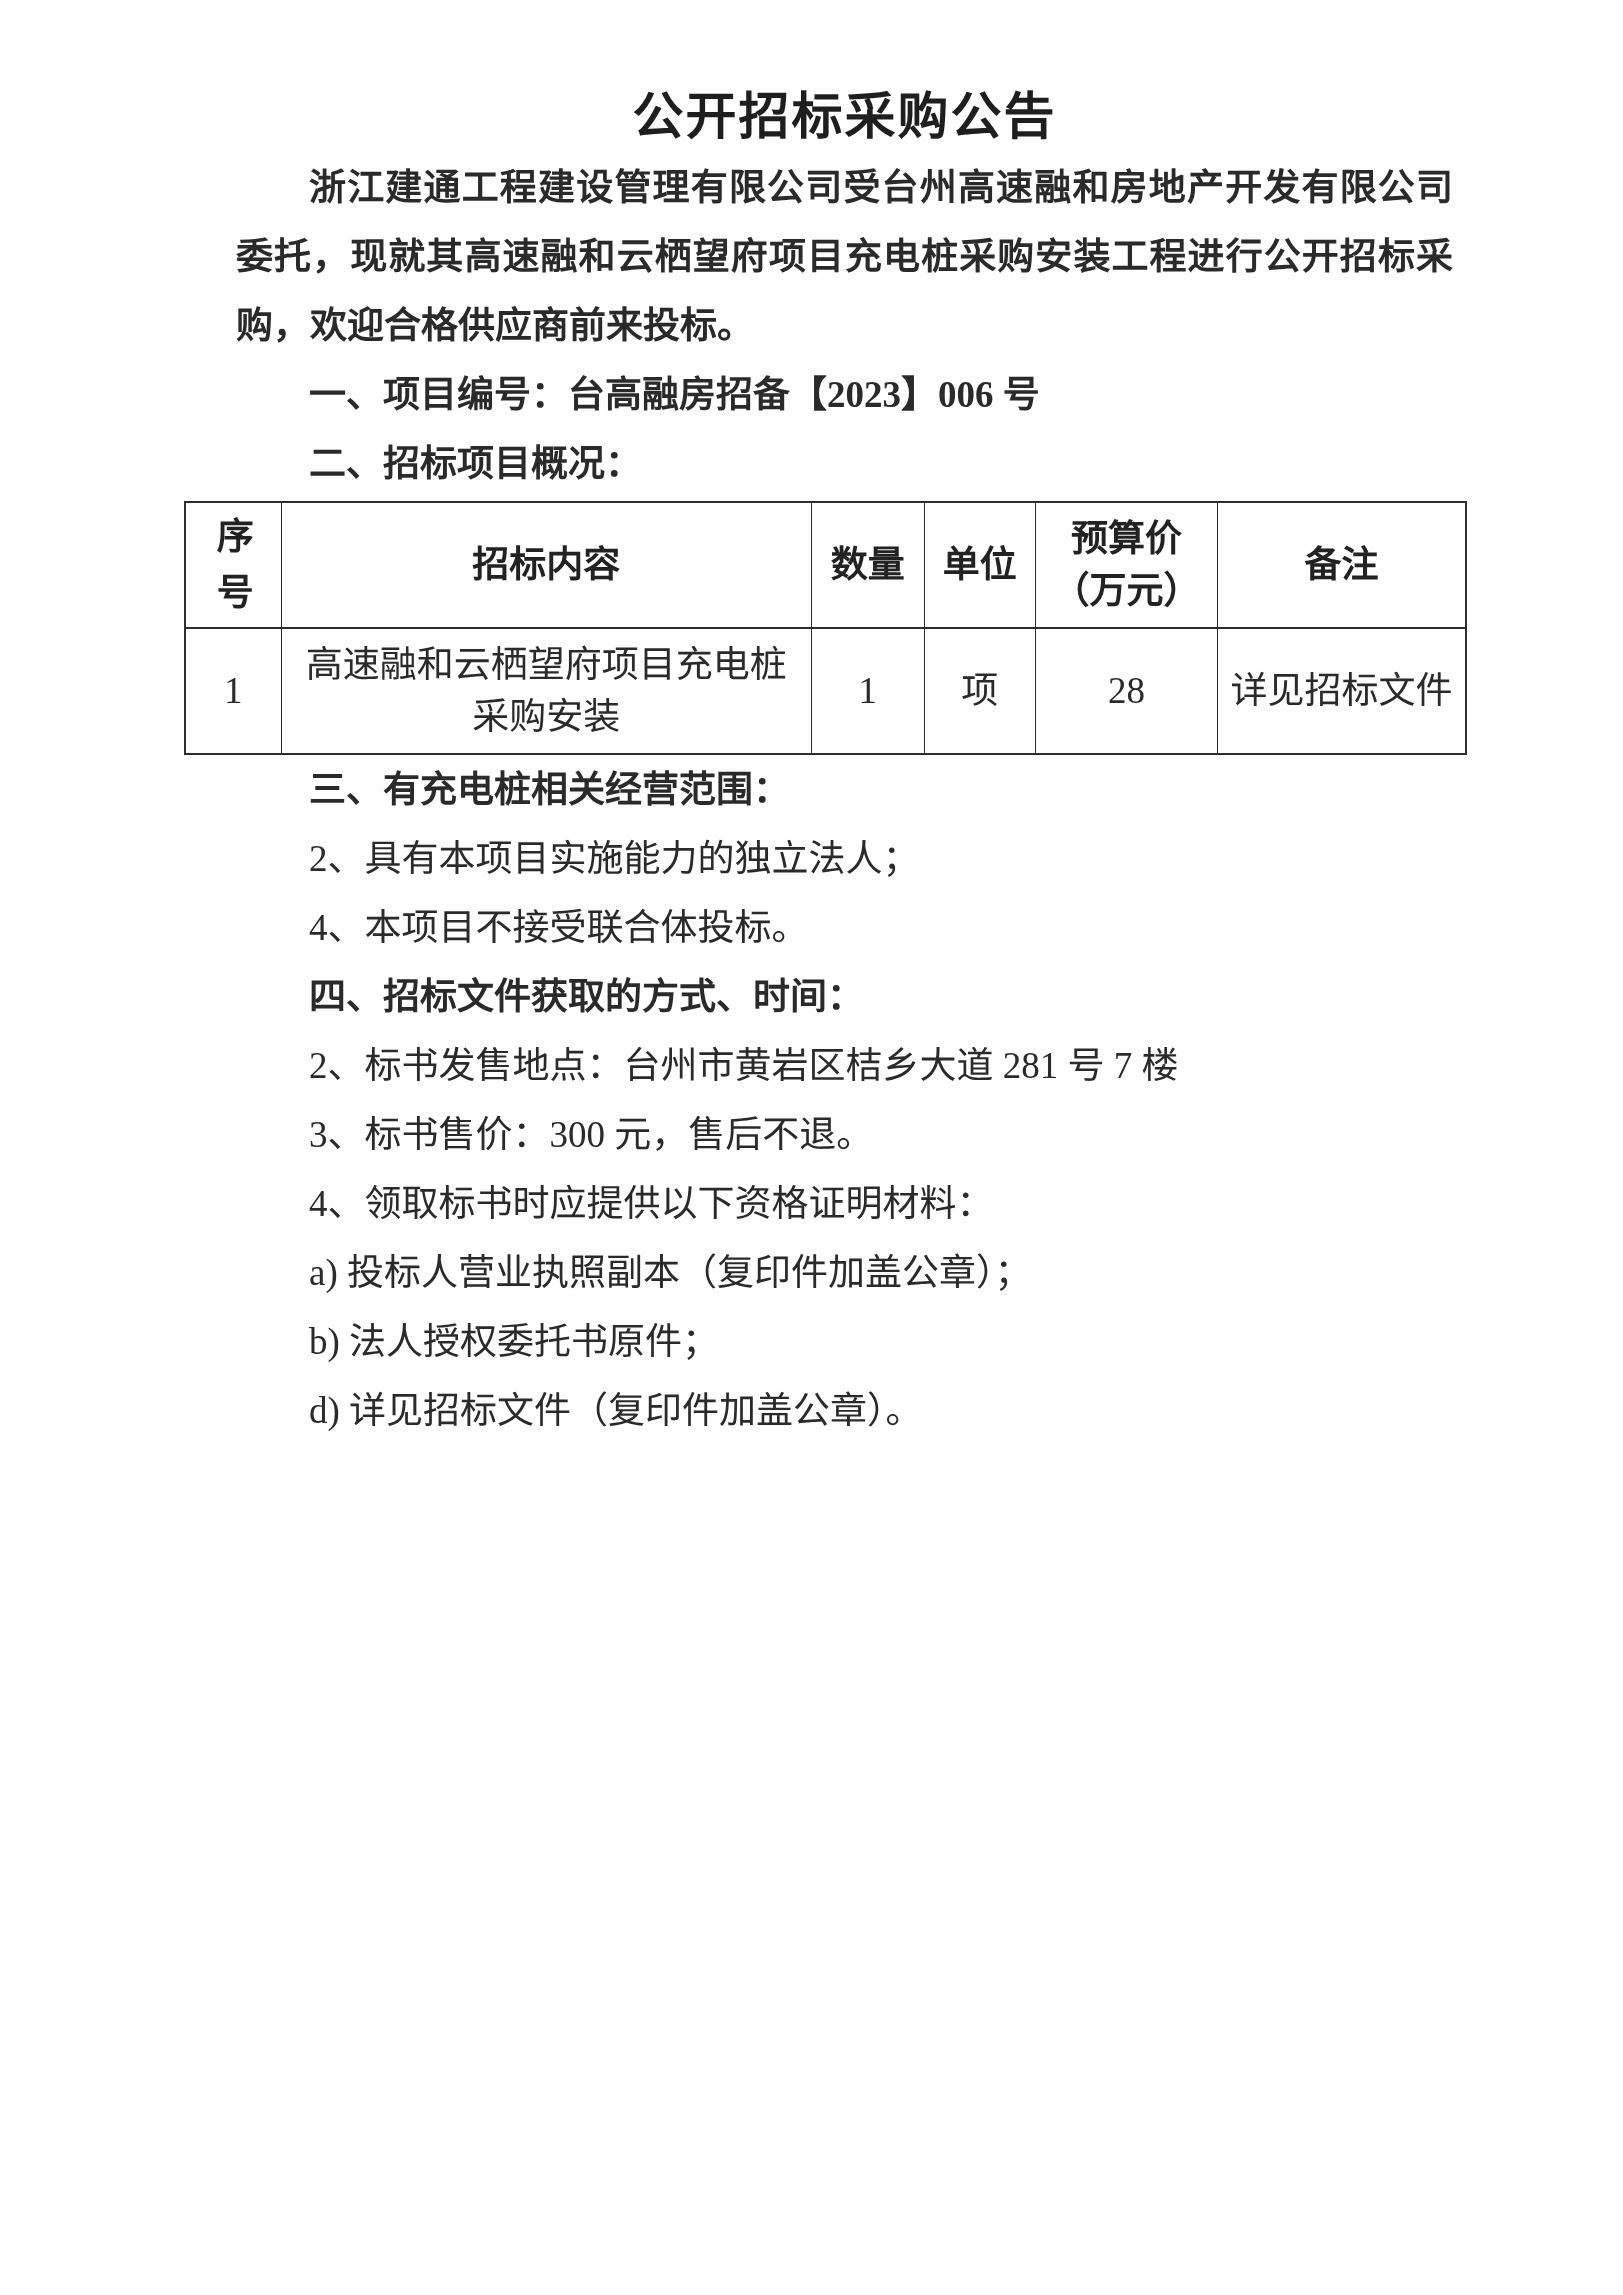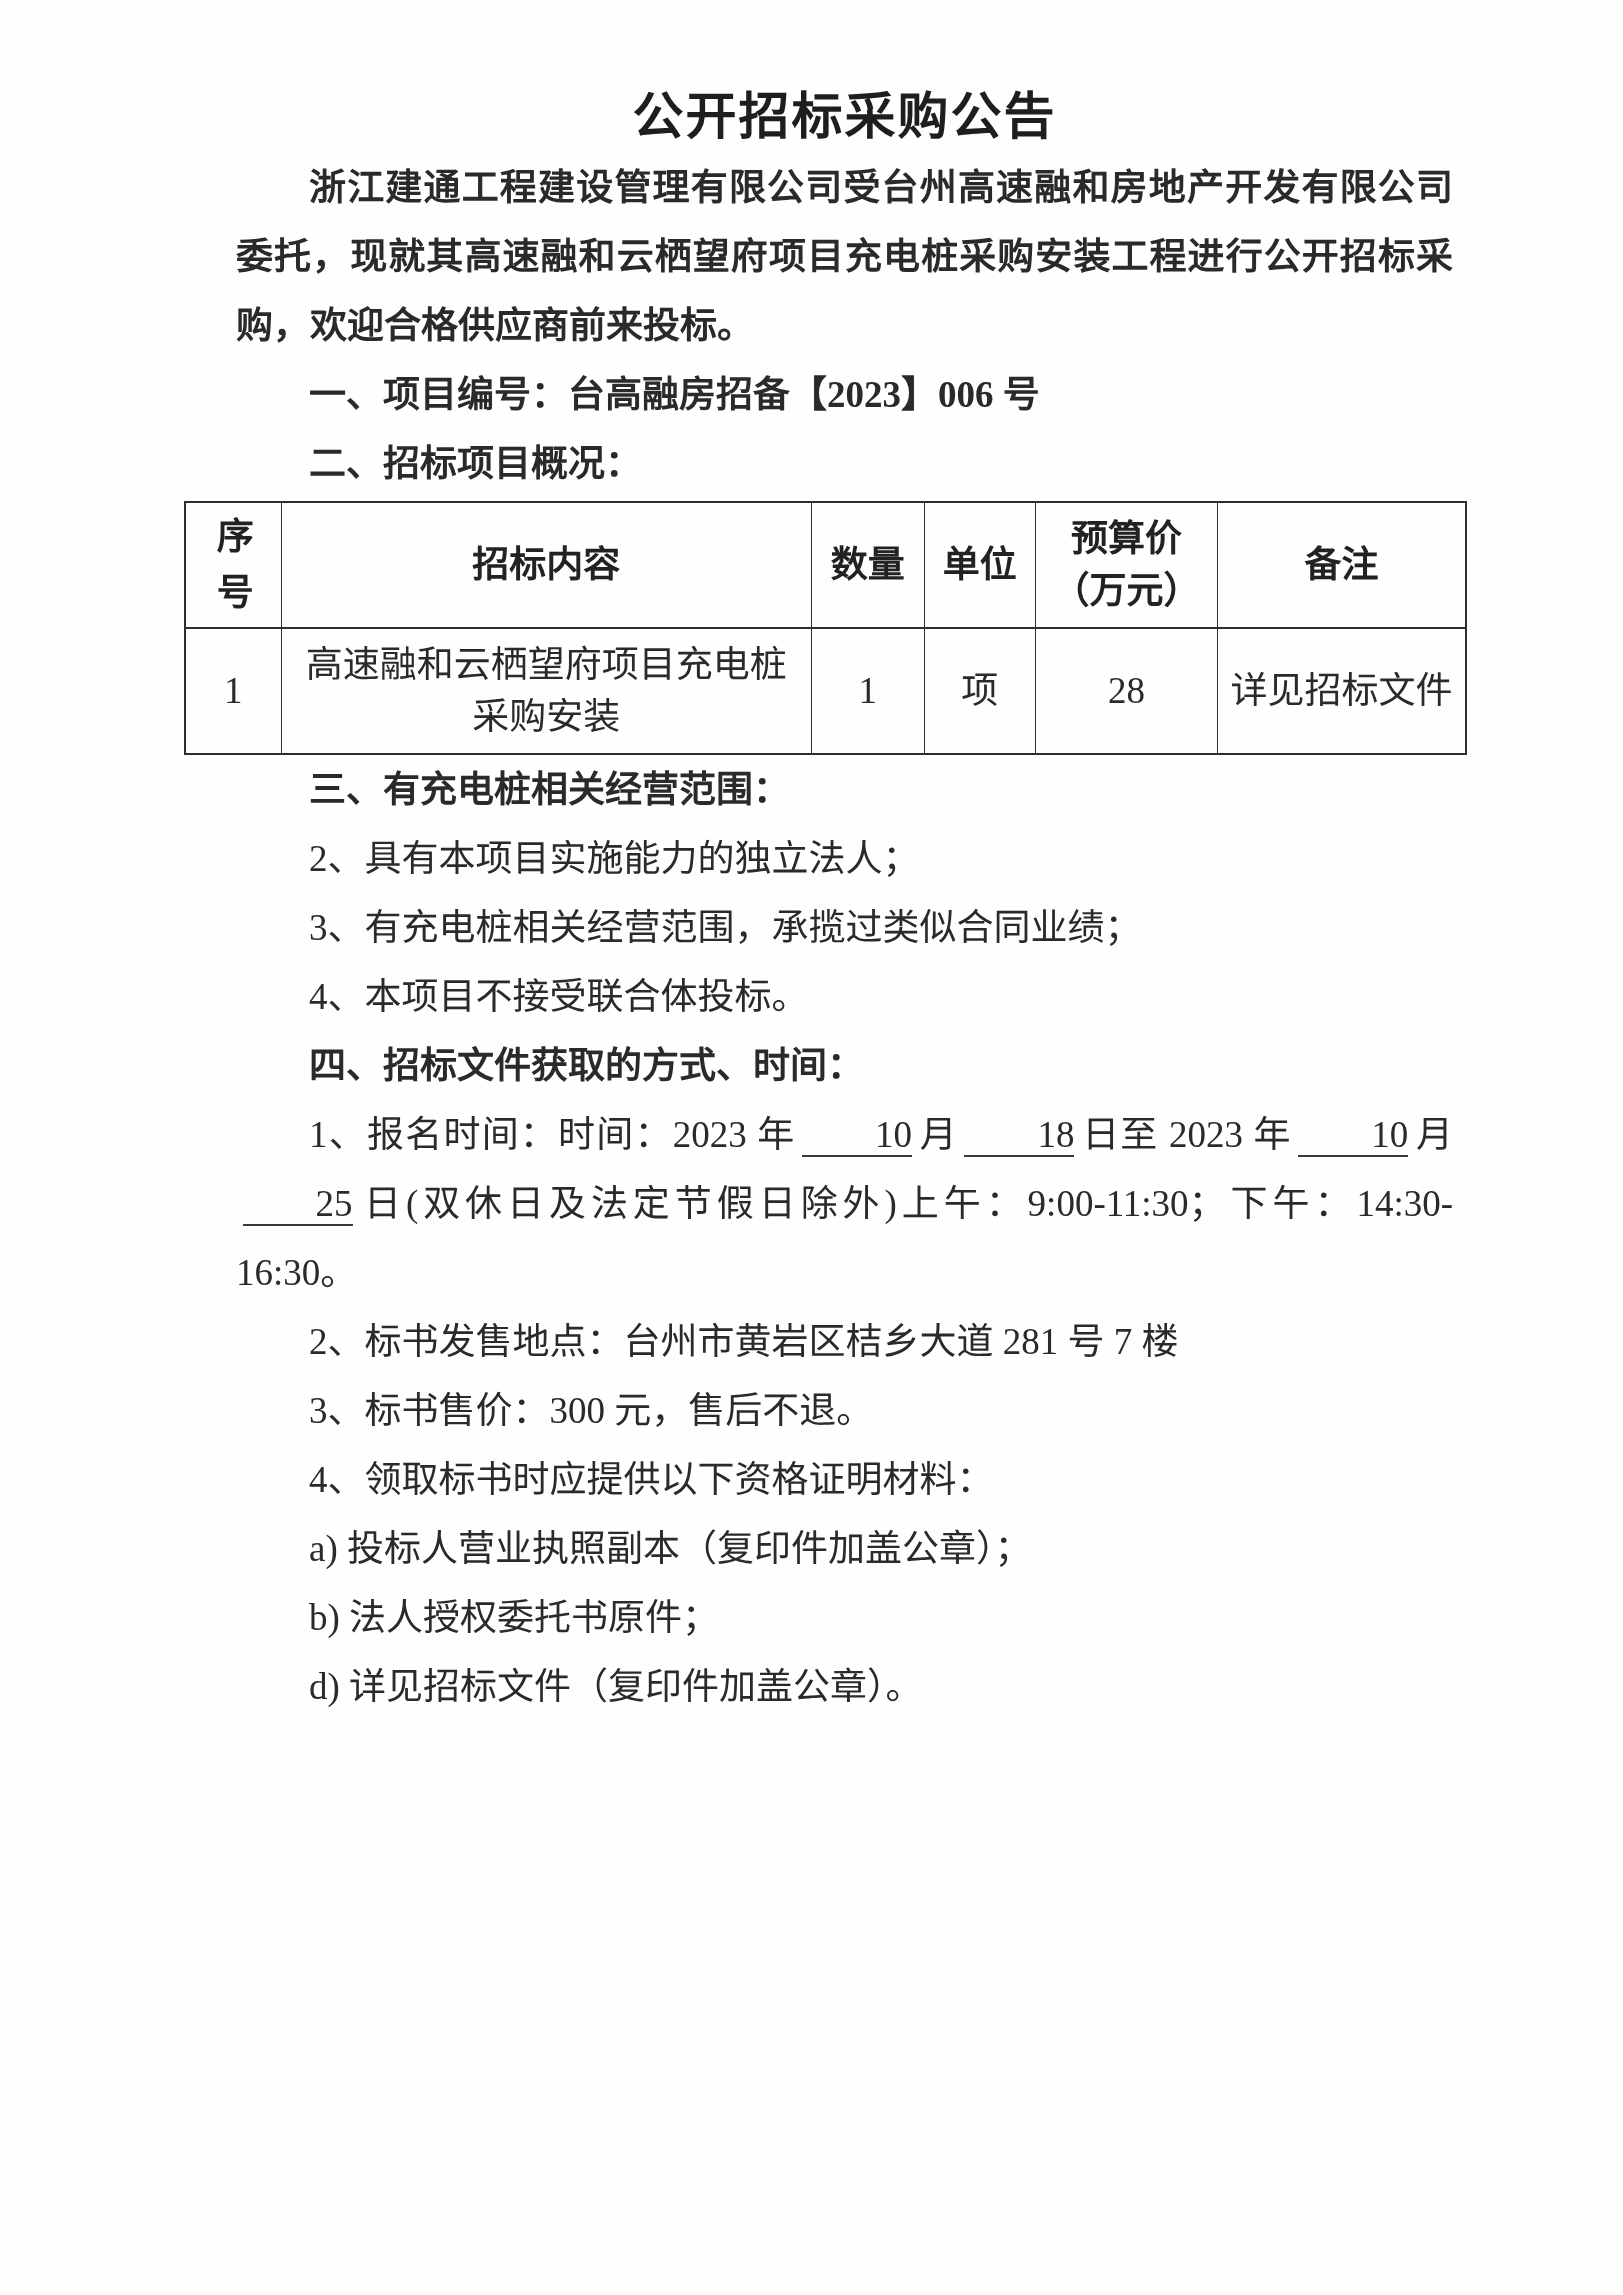--- a/index.html
+++ b/index.html
@@ -119,27 +119,25 @@
           <td>详见招标文件</td>
         </tr>
       </tbody>
     </table>
 
     <p class="line indent b after-table">三、有充电桩相关经营范围：</p>
 
 
     <p class="line indent">2、具有本项目实施能力的独立法人；</p>
 
-    <p class="line indent">3、有充电桩相关经营范围，承揽过类似合同业绩；</p>
 
     <p class="line indent">4、本项目不接受联合体投标。</p>
 
     <p class="line indent b">四、招标文件获取的方式、时间：</p>
 
-    <p class="line indent"><span>1、报名时间：时间：2023 年</span><span class="blank">10</span><span>月</span><span class="blank">18</span><span>日至 2023 年</span><span class="blank">10</span><span>月</span><span class="blank">25</span><span>日(双休日及法定节假日除外)上午：9:00-11:30；下午：14:30-16:30。</span></p>
 
     <p class="line indent">2、标书发售地点：台州市黄岩区桔乡大道 281 号 7 楼</p>
 
     <p class="line indent">3、标书售价：300 元，售后不退。</p>
 
     <p class="line indent">4、领取标书时应提供以下资格证明材料：</p>
 
     <p class="line indent">a) 投标人营业执照副本（复印件加盖公章）；</p>
 
     <p class="line indent">b) 法人授权委托书原件；</p>

